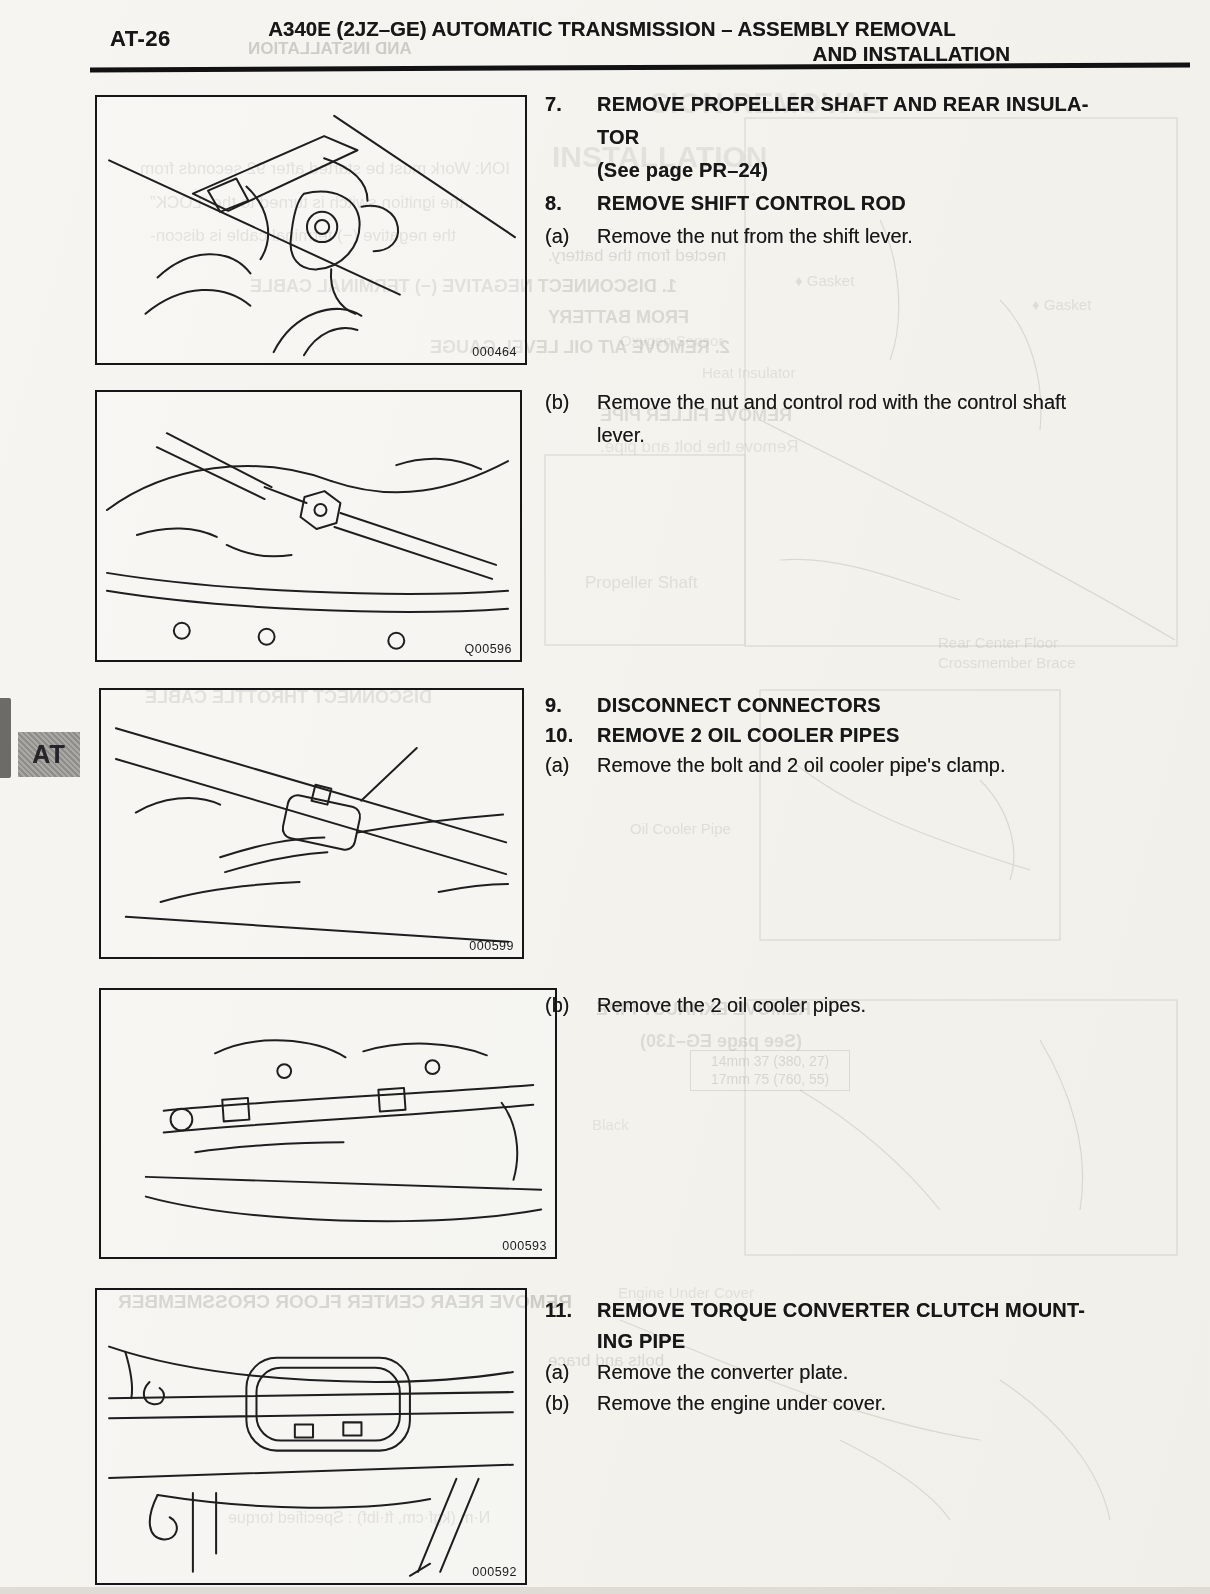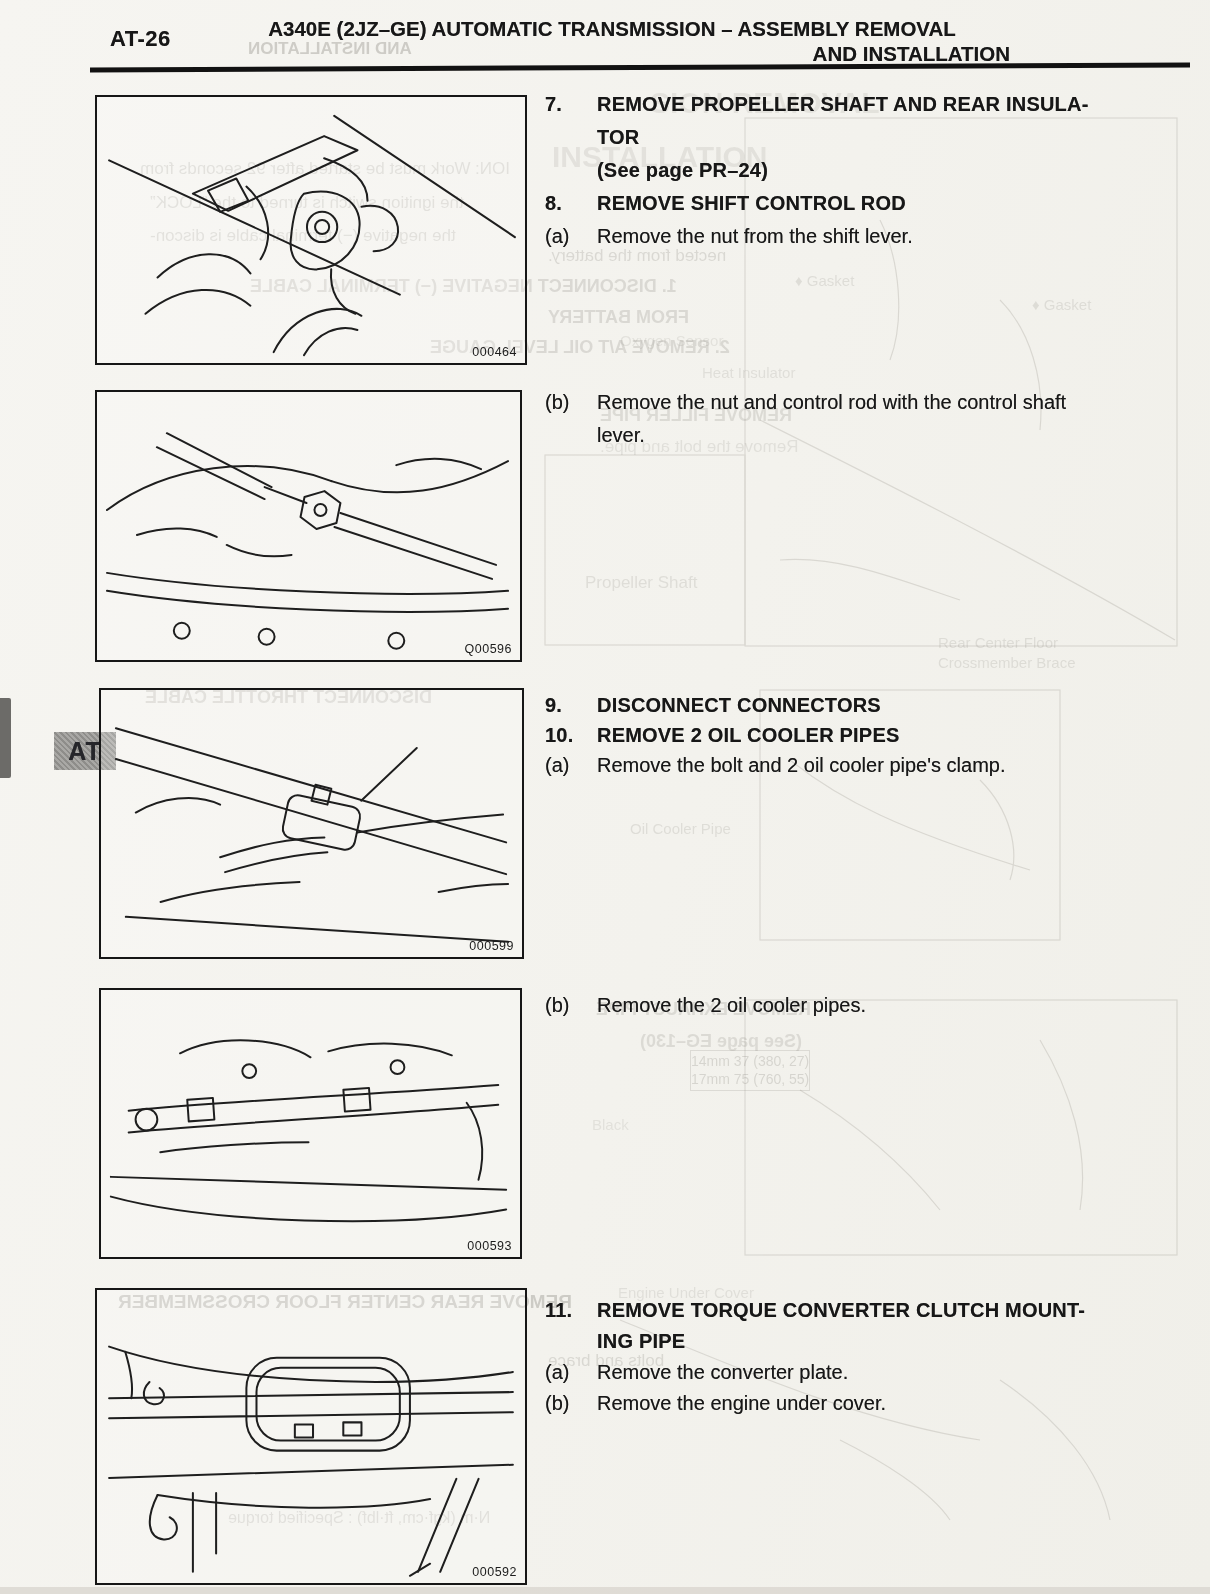--- a/index.html
+++ b/index.html
@@ -10,44 +10,44 @@
   }
   
   .hdr-code{position:absolute;left:110px;top:26px;font-size:22px;font-weight:bold;letter-spacing:.5px;}
   .hdr-title{position:absolute;left:212px;top:16px;width:800px;font-weight:bold;font-size:20.5px;line-height:25px;}
   .hdr-title .l1{text-align:center;}
   .hdr-title .l2{text-align:right;padding-right:2px;}
   .hdr-rule{position:absolute;left:90px;top:65px;width:1100px;height:5px;background:#121212;transform:rotate(-.25deg);}
   
   .edge-strip{position:absolute;left:0;top:698px;width:11px;height:80px;background:#4a4946;opacity:.8;border-radius:0 2px 2px 0;}
   .side-tab{
-    position:absolute;left:18px;top:732px;width:62px;height:38px;
+    position:absolute;left:18px;top:732px;width:62px;height:45px;
     background:repeating-linear-gradient(45deg,#a9a8a5 0 2px,#8e8d8a 2px 4px);
     display:flex;align-items:center;justify-content:center;
-    font-size:25px;font-weight:bold;color:#26262a;letter-spacing:1px;margin-left:36px;
+    font-size:25px;font-weight:bold;color:#26262a;letter-spacing:1px;
   }
   
   .fig{position:absolute;border:2.5px solid #161616;background:rgba(255,255,255,.22);}
   .fig svg{display:block;width:100%;height:100%;}
   .fig-code{position:absolute;right:8px;bottom:4px;font-size:12.5px;color:#1c1c1c;letter-spacing:.5px;background:transparent;}
   
   .grp{position:absolute;left:545px;width:650px;}
   .row{display:flex;align-items:flex-start;}
   .num{flex:none;width:52px;font-size:20px;}
   .txt{flex:1;font-size:20px;}
   .b{font-weight:bold;letter-spacing:.2px;}
   .lh33 .row,.lh33 .cont{line-height:33px;}
   .lh30 .row{line-height:30px;}
   .lh31 .row,.lh31 .cont{line-height:31px;}
   .cont{margin-left:52px;font-size:20px;}
   .soft{text-shadow:0 0 .5px rgba(20,20,20,.55);}
   
   #ghost-layer{position:absolute;inset:0;pointer-events:none;}
   .ghost{position:absolute;color:#75726a;white-space:nowrap;line-height:1.25;}
-  .ghost-box{border:1px solid #8d8a82;padding:2px 0;white-space:nowrap;}
+  .ghost-box{border:1px solid #8d8a82;padding:2px 20px;white-space:nowrap;}
   .ghost-art{position:absolute;inset:0;pointer-events:none;}
   .bottom-smudge{position:absolute;left:0;bottom:0;width:100%;height:7px;background:#d9d6cf;opacity:.8;}
 </style>
 </head>
 <body>
 
 <div class="page">
 
   <svg class="ghost-art" width="1210" height="1594" viewBox="0 0 1210 1594">
     <g fill="none" stroke="#9b978e" stroke-width="1.2" opacity="0.28">
@@ -173,21 +173,21 @@
         <path d="M120,165 C160,152 190,146 225,145"></path>
         <path d="M258,140 C305,132 355,126 405,122"></path>
         <path d="M125,180 C165,168 195,162 228,160"></path>
         <path d="M60,210 C100,198 150,192 200,190"></path>
         <path d="M340,200 C370,194 395,192 410,192"></path>
       </g>
     </svg>
     <span class="fig-code">000599</span>
   </div>
 
-  <div class="fig" style="left:99px;top:988px;width:419px;height:267px;">
+  <div class="fig" style="left:99px;top:988px;width:419px;height:267px;padding-left:35px;">
     <svg viewBox="0 0 424 262">
       <g fill="none" stroke="#1e1e1e" stroke-width="2" stroke-linecap="round" stroke-linejoin="round">
         <path d="M10,185 L410,198"></path>
         <path d="M10,205 C110,232 300,238 410,218"></path>
         <path d="M28,118 C130,108 270,102 402,92"></path>
         <path d="M28,140 C130,130 270,124 402,112"></path>
         <rect x="88" y="106" width="26" height="22" transform="rotate(-4 101 117)"></rect>
         <rect x="246" y="96" width="26" height="22" transform="rotate(-4 259 107)"></rect>
         <circle cx="46" cy="127" r="11"></circle>
         <path d="M80,60 C120,40 180,44 212,64"></path>

